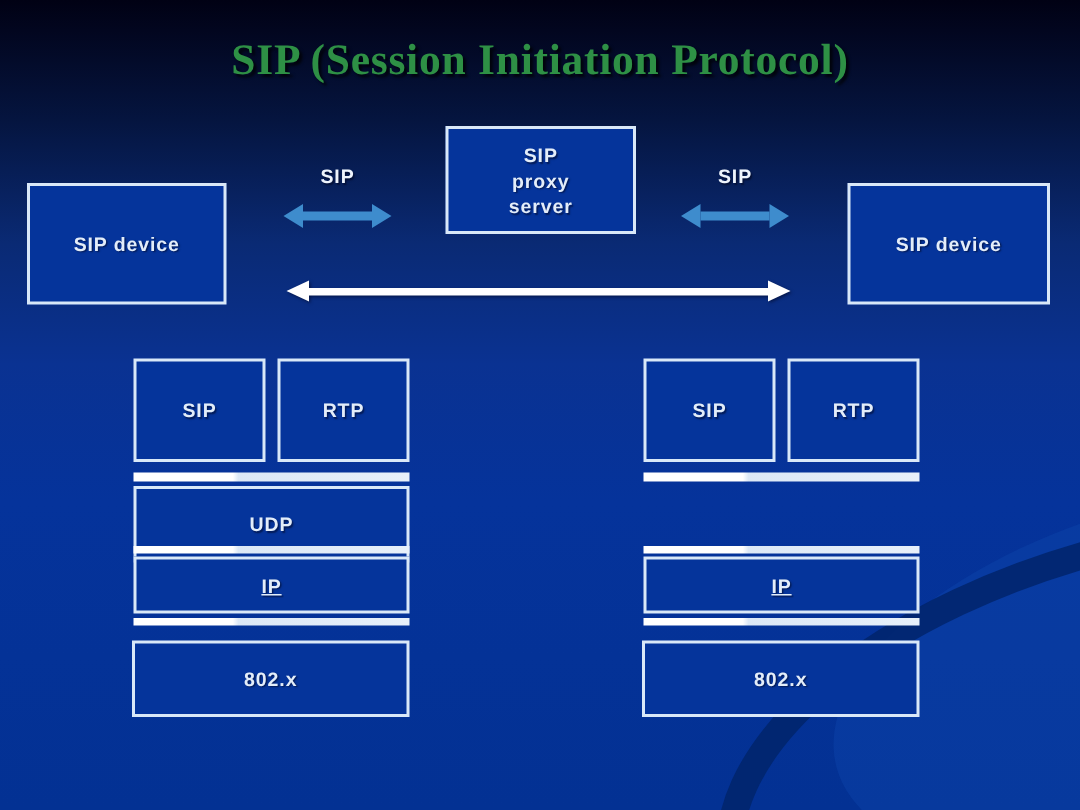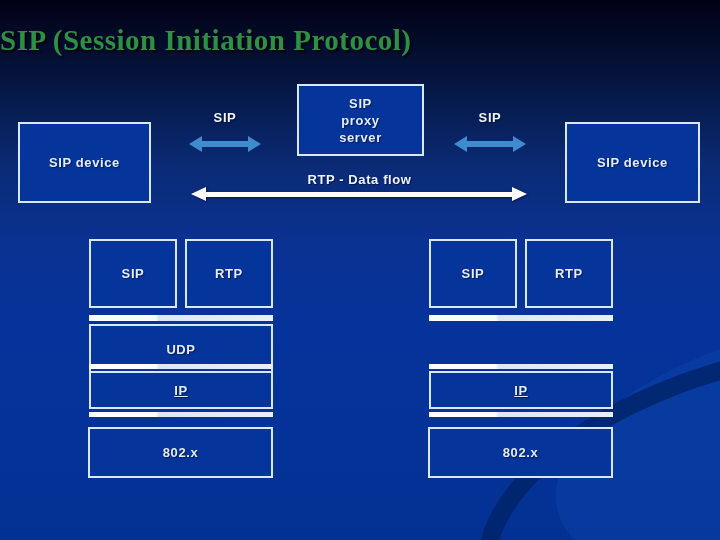--- a/index.html
+++ b/index.html
@@ -4,21 +4,21 @@
 <style>
   html,body{margin:0;padding:0;background:#000;}
   .slide{
     position:relative;width:720px;height:540px;overflow:hidden;
     background:linear-gradient(180deg,#010114 0%,#051540 15%,#0a2a74 30%,#0a3292 45%,#05339b 62%,#033193 100%);
     font-family:"Liberation Sans",sans-serif;
   }
   .swoosh{position:absolute;left:0;top:0;width:720px;height:540px;}
   .title{
     position:absolute;top:24px;left:0;width:720px;margin:0;
-    text-align:left;font-family:"Liberation Serif",serif;font-weight:bold;
+    text-align:center;font-family:"Liberation Serif",serif;font-weight:bold;
     font-size:29px;color:#2e9045;letter-spacing:0.5px;
     text-shadow:2px 2px 2px rgba(0,0,0,0.75);
   }
   .box{
     position:absolute;background:#05349b;border:2px solid #d9e8f8;
     box-sizing:border-box;display:flex;align-items:center;justify-content:center;
     color:#e3edf9;font-weight:bold;font-size:13px;letter-spacing:0.6px;
     text-shadow:1px 1px 1px rgba(0,0,20,0.5);
   }
   .proxy{left:297px;top:84px;width:127px;height:72px;text-align:center;}
@@ -98,21 +98,20 @@
     <span class="head r"></span>
   </div>
 
   <div class="lbl sip-lbl-right">SIP</div>
   <div class="arrow arrow-blue right">
     <span class="head l"></span>
     <span class="shaft"></span>
     <span class="head r"></span>
   </div>
 
-  <div class="lbl rtp-lbl">RTP - Data flow</div>
   <div class="arrow arrow-white">
     <span class="head l"></span>
     <span class="shaft"></span>
     <span class="head r"></span>
   </div>
 
   <div class="stack left">
     <div class="box stk-sip">
       <span>SIP</span>
     </div>

